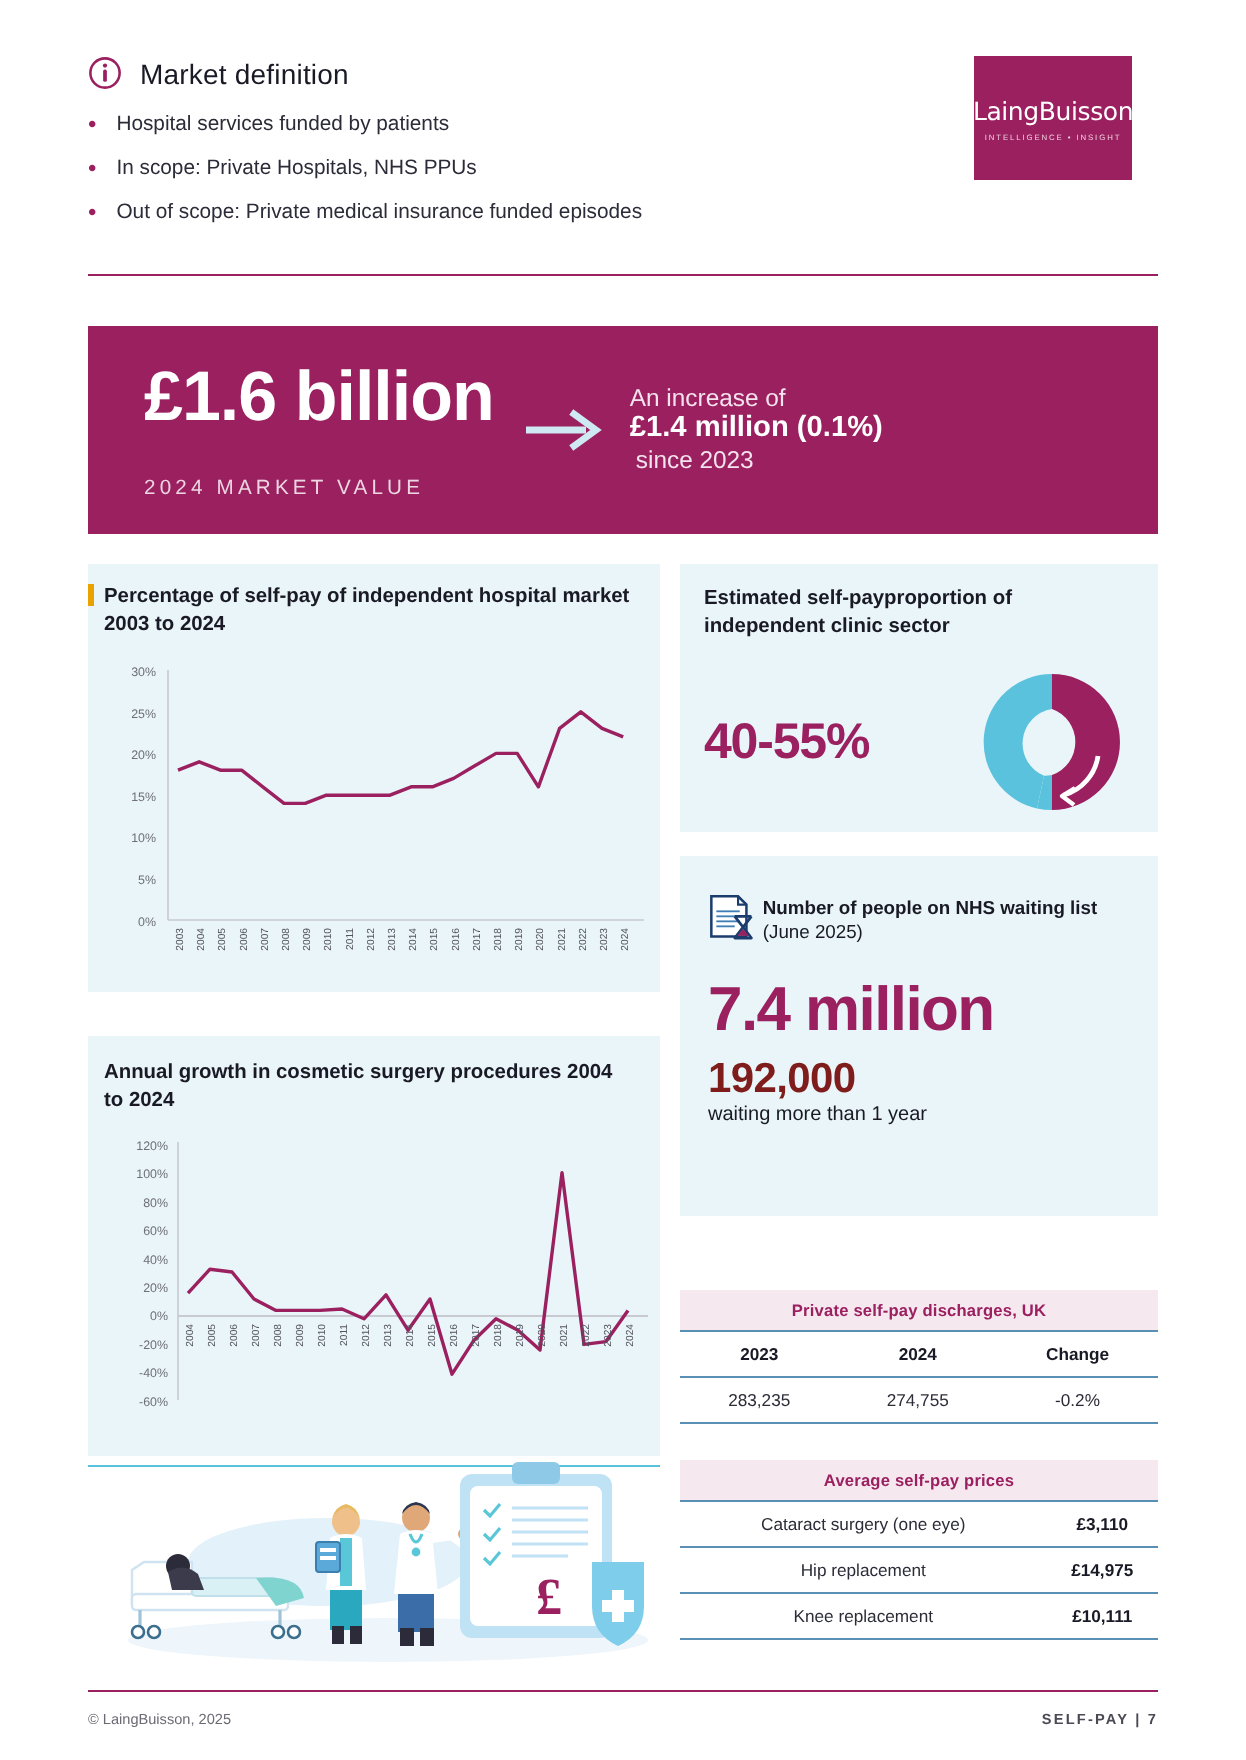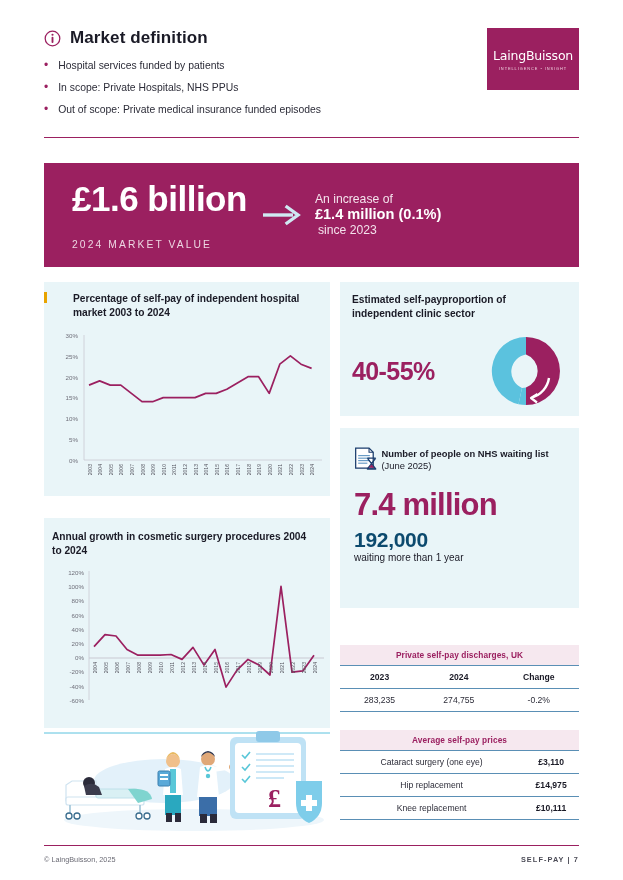--- a/index.html
+++ b/index.html
@@ -8,30 +8,30 @@
     background: #ffffff;
     font-family: "Liberation Sans", sans-serif;
     overflow: hidden;
   }
   .page { position: relative; width: 623px; height: 880px; background: #fff; }
 
   
   .header { position: absolute; left: 44px; top: 28px; width: 420px; }
   .hdr-row { display: flex; align-items: center; gap: 9px; }
   .info-icon { width: 17px; height: 17px; flex: 0 0 17px; }
-  .hdr-title { font-size: 17px; font-weight: bold; color: #1a1a26; letter-spacing: .1px; }
+  .hdr-title { font-size: 14px; font-weight: normal; color: #1a1a26; letter-spacing: .1px; }
   .bullets { margin-top: 11px; }
   .bullet { display: flex; align-items: flex-start; gap: 10px; margin-bottom: 9px; }
   .bullet .dot { color: #9B2060; font-size: 12px; line-height: 13px; flex: 0 0 auto; }
   .bullet .btxt { font-size: 10.4px; color: #2c2c38; line-height: 13px; }
   .hdr-rule { position: absolute; left: 44px; top: 137px; width: 535px; height: 1.3px; background: #9B2060; }
 
   
   .logo {
-    position: absolute; left: 487px; top: 28px; width: 92px; height: 62px;
+    position: absolute; left: 487px; top: 28px; width: 79px; height: 62px;
     background: #9B2060; display: flex; flex-direction: column;
     align-items: center; justify-content: center;
   }
   .logo-name { color: #fff; font-size: 12.5px; letter-spacing: -.2px; font-family: "DejaVu Sans", sans-serif; }
   .logo-tag { color: #f0d2e0; font-size: 3.9px; letter-spacing: .95px; margin-top: 3px; }
 
   
   .banner {
     position: absolute; left: 44px; top: 163px; width: 535px; height: 104px;
     background: #9B2060; display: flex; align-items: center;
@@ -61,21 +61,21 @@
 
   
   .donut-wrap { display: flex; align-items: center; gap: 10px; margin-top: 12px; }
   .donut-pct { font-size: 25px; font-weight: bold; color: #9B2060; letter-spacing: -.6px; }
 
   
   .nhs-head { display: flex; align-items: flex-start; gap: 4px; }
   .nhs-head-txt { font-size: 9.4px; line-height: 12.4px; color: #1a1a26; padding-top: 4px; }
   .nhs-head-txt b { font-weight: bold; }
   .nhs-big { font-size: 31px; font-weight: bold; color: #9B2060; letter-spacing: -.8px; margin-top: 14px; line-height: 34px; }
-  .nhs-mid { font-size: 21px; font-weight: bold; color: #0c4a6e; letter-spacing: -.3px; margin-top: 6px; line-height: 24px; }
+  .nhs-mid { font-size: 21px; font-weight: bold; color: #7f1d1d; letter-spacing: -.3px; margin-top: 6px; line-height: 24px; }
   .nhs-small { font-size: 10px; color: #1a1a26; margin-top: 0; }
 
   
   .tbl { position: absolute; width: 239px; border-collapse: collapse; }
   #tbl-discharges { left: 340px; top: 645px; }
   #tbl-prices { left: 340px; top: 730px; }
   .tbl .cap {
     background: #F6E8EF; color: #9B2060; font-size: 8.3px; font-weight: bold;
     text-align: center; padding: 5px 0; letter-spacing: .1px;
   }
@@ -145,21 +145,21 @@
     </div>
     <div class="b-right">
       <div class="b-r1">An increase of</div>
       <div class="b-r2">£1.4 million (0.1%)</div>
       <div class="b-r3">since 2023</div>
     </div>
   </div>
 
   <div class="card" id="chart-card-1">
     <div class="tick-mark" style="left:0;top:10px;"></div>
-    <div class="card-title" style="padding:10px 14px 0 8px;margin-left:21px;">Percentage of self-pay of independent hospital market 2003 to 2024</div>
+    <div class="card-title" style="padding:10px 14px 0 8px;">Percentage of self-pay of independent hospital market 2003 to 2024</div>
     <svg class="chart-svg" width="286" height="160" viewBox="0 0 286 160" style="margin-top:4px;">
 
       <g font-size="6.2" fill="#6f6f7a" font-family="Liberation Sans, sans-serif" text-anchor="end">
         <text x="34" y="15">30%</text>
         <text x="34" y="35.8">25%</text>
         <text x="34" y="56.6">20%</text>
         <text x="34" y="77.4">15%</text>
         <text x="34" y="98.2">10%</text>
         <text x="34" y="119">5%</text>
         <text x="34" y="139.8">0%</text>

